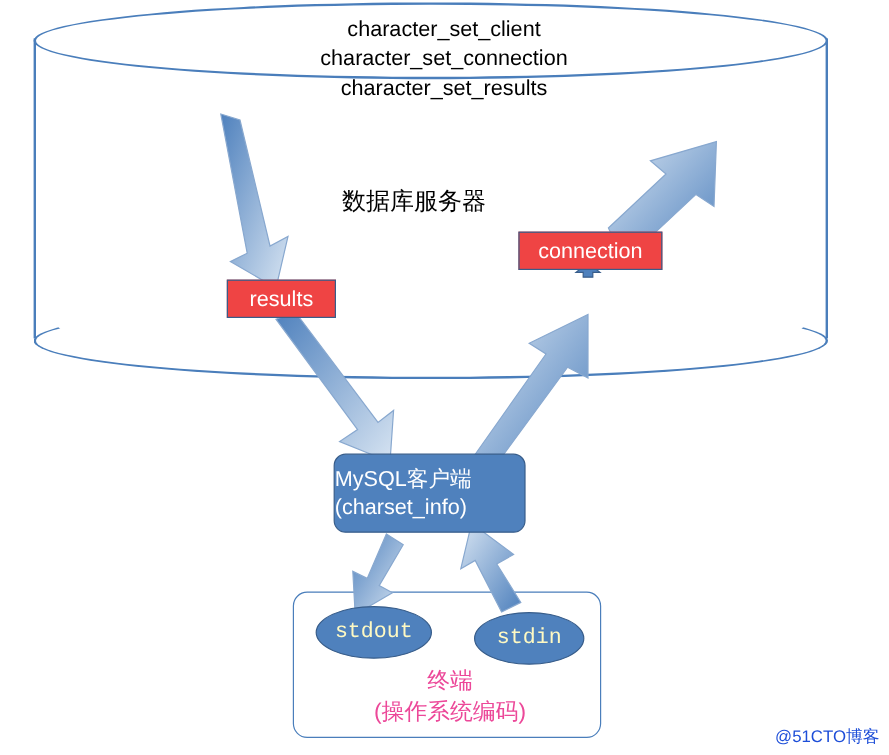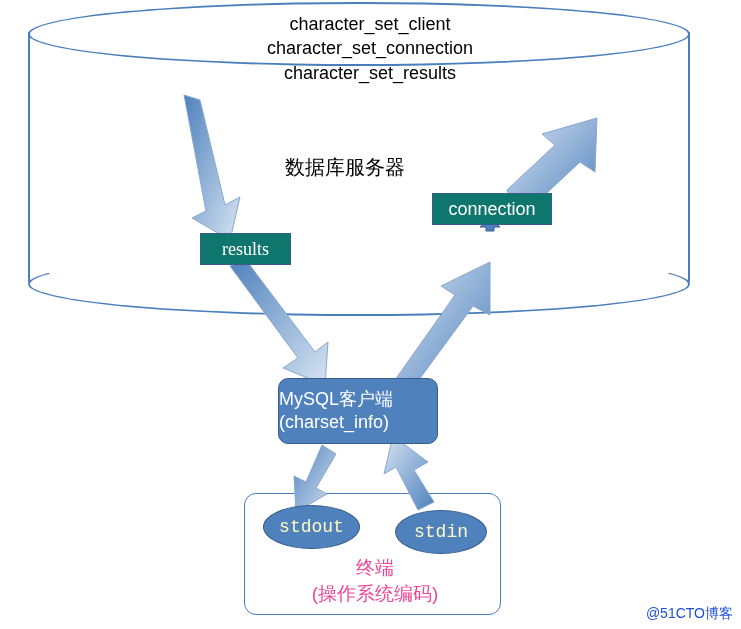--- a/index.html
+++ b/index.html
@@ -53,30 +53,30 @@
     line-height: 1.35;
   }
   .server-label {
     color: #000;
     font-size: 20px;
     z-index: 4;
   }
 
   
   .box {
-    background: #0f766e;
+    background: #ef4444;
     border: 1.5px solid #385d8a;
     color: #fff;
     font-size: 18px;
     display: flex;
     align-items: center;
     justify-content: center;
     z-index: 4;
   }
-  .results-box { left: 200px; top: 233px; width: 89px; height: 30px; font-family: Liberation Serif, serif; }
+  .results-box { left: 189px; top: 233px; width: 89px; height: 30px; }
   .conn-box    { left: 432px; top: 193px; width: 118px; height: 30px; }
   .client-box  { left: 432px; top: 231px; width: 118px; height: 30px; }
 
   
   .mysql-box {
     left: 278px; top: 378px;
     width: 158px; height: 64px;
     background: #4f81bd;
     border: 1.5px solid #385d8a;
     color: #fff;

